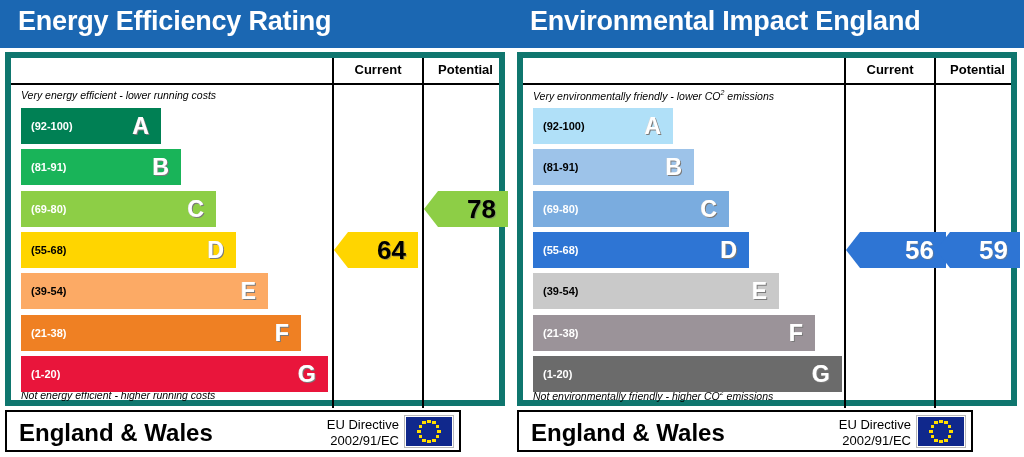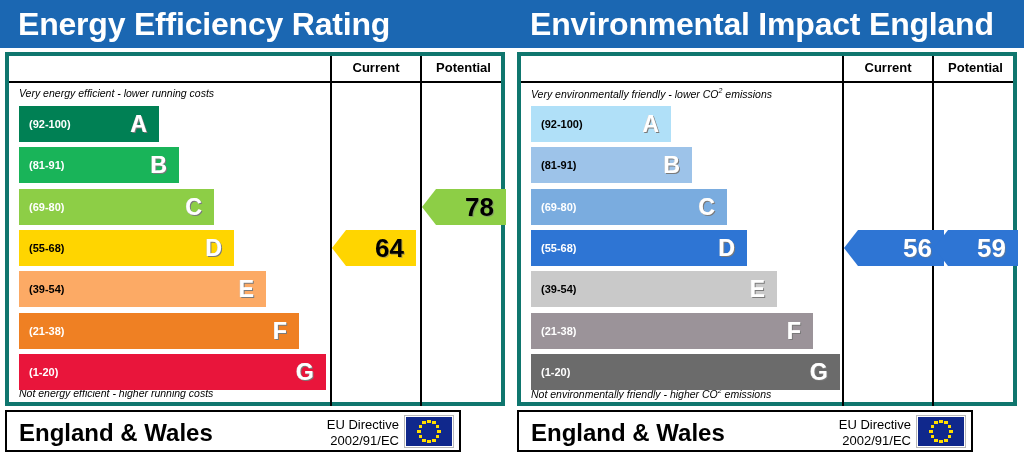--- a/index.html
+++ b/index.html
@@ -14,29 +14,29 @@
   .panel { position: relative; width: 512px; height: 457px; }
 
   
   .title-band {
     position: absolute; left: 0; top: 0;
     width: 512px; height: 48px;
     background: #1b67b2;
   }
   .title-text {
     position: absolute; left: 18px; top: 6px;
-    font-size: 32px; font-weight: bold; color: #ffffff;
+    font-size: 27px; font-weight: bold; color: #ffffff;
     letter-spacing: -0.2px; white-space: nowrap;
   }
 
   
   .frame {
     position: absolute; left: 5px; top: 52px;
     width: 500px; height: 354px;
-    border: 4px solid #0f766e;
+    border: 6px solid #0f766e;
     background: #ffffff;
   }
   
   .frame-head {
     position: absolute; left: 0; top: 0;
     width: 100%; height: 27px;
     border-bottom: 2px solid #000000;
   }
   .col-divider {
     position: absolute; top: 0; width: 2px; height: 350px;

